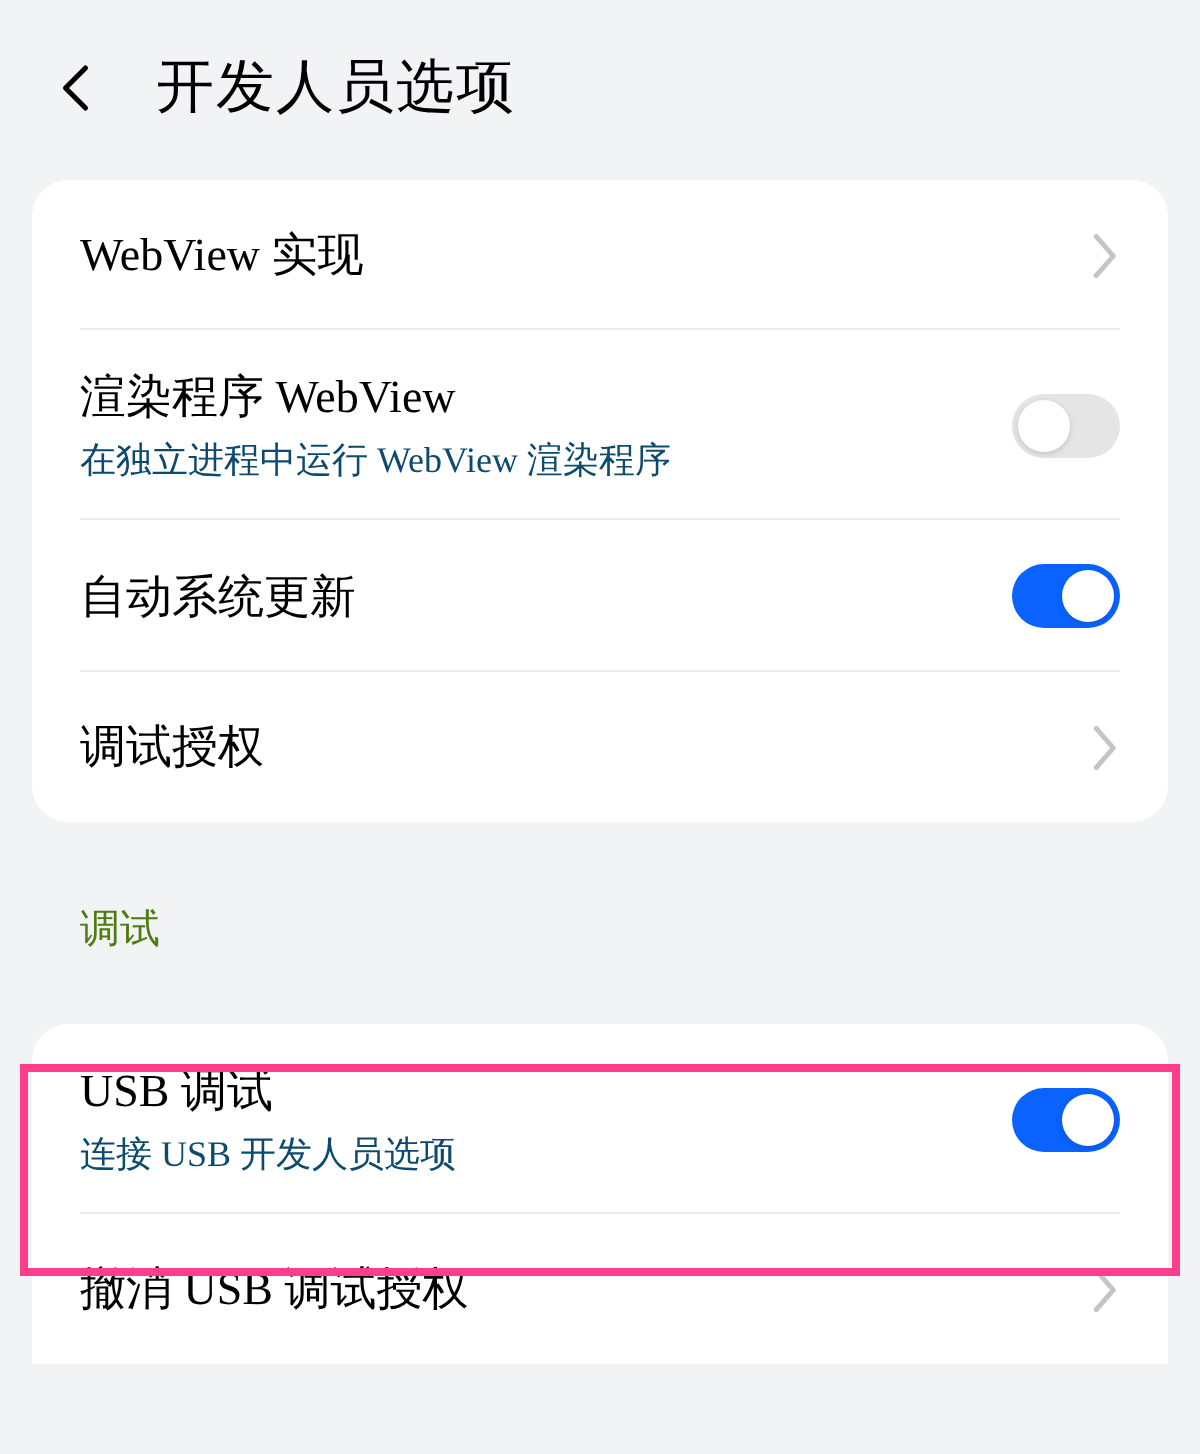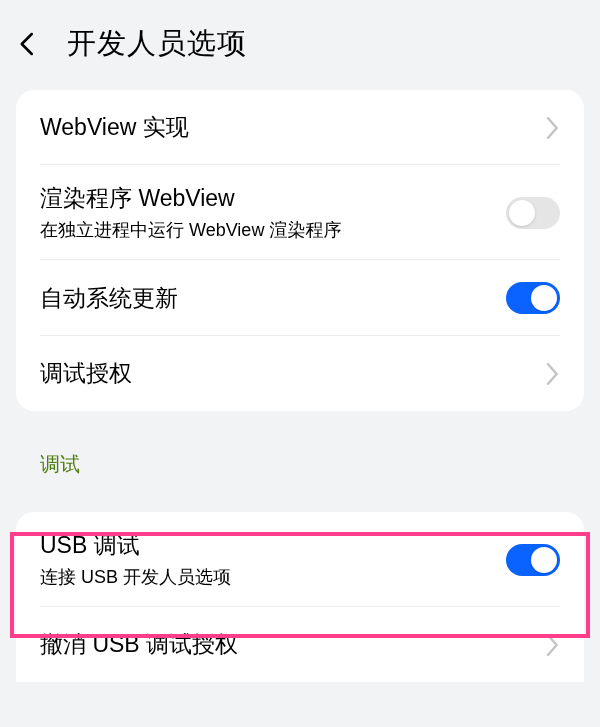--- a/index.html
+++ b/index.html
@@ -12,21 +12,21 @@
       width: 600px;
       height: 727px;
       background: #f2f3f5;
       font-family: -apple-system, BlinkMacSystemFont, "PingFang SC", "Helvetica Neue", sans-serif;
       overflow: hidden;
     }
 
     .header {
       display: flex;
       align-items: center;
-      padding: 24px 24px 20px 13px;
+      padding: 24px 24px 20px 24px;
       gap: 24px;
     }
 
     .back-arrow {
       display: flex;
       align-items: center;
       justify-content: center;
       cursor: pointer;
     }
 
@@ -35,20 +35,21 @@
       font-weight: 500;
       color: #000;
       letter-spacing: 1px;
     }
 
     .card {
       background: #fff;
       border-radius: 18px;
       margin: 0 16px;
       overflow: hidden;
+      font-family: Liberation Serif, serif;
     }
 
     .card.first {
       margin-top: 6px;
     }
 
     .card.second {
       margin-top: 20px;
       border-radius: 18px 18px 0 0;
     }
@@ -83,21 +84,21 @@
     }
 
     .row-title {
       font-size: 23px;
       color: #000;
       font-weight: 400;
     }
 
     .row-subtitle {
       font-size: 18px;
-      color: #000000;
+      color: #0c4a6e;
       font-weight: 400;
     }
 
     .chevron {
       display: flex;
       align-items: center;
       margin-left: 8px;
     }
 
     .toggle {

